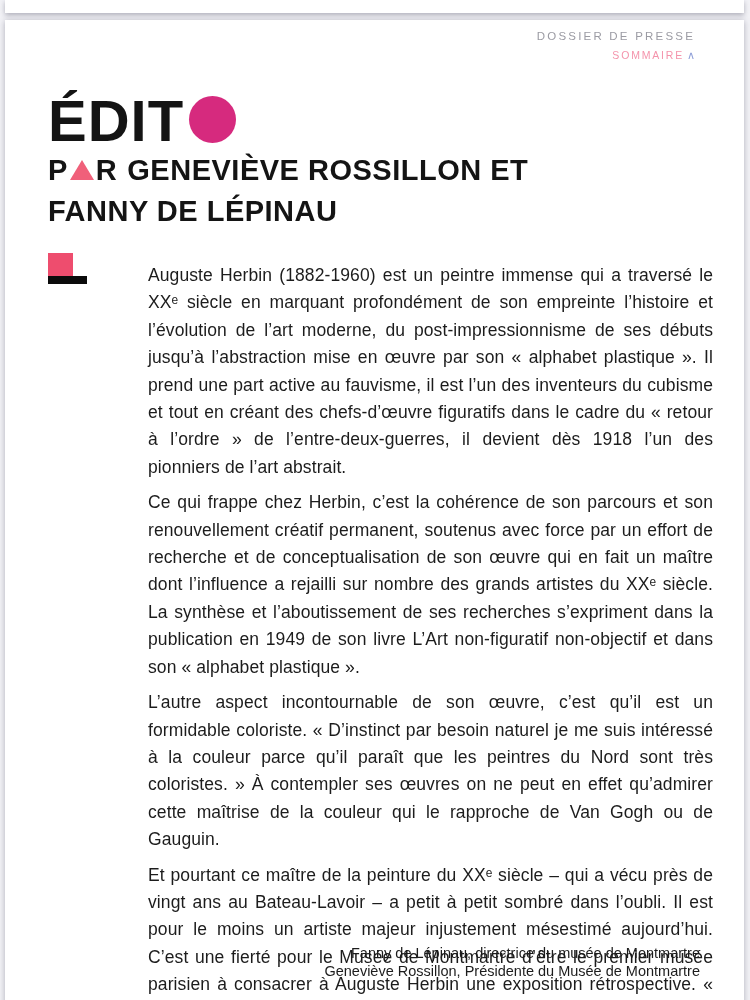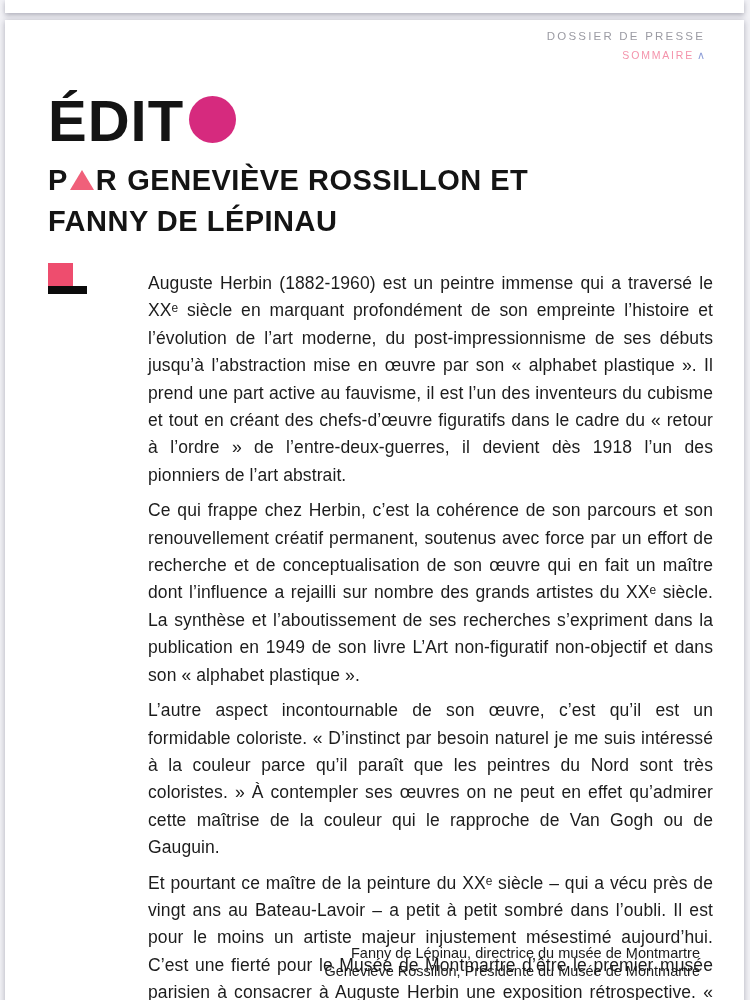--- a/index.html
+++ b/index.html
@@ -15,21 +15,21 @@
     background:#fff;
     box-shadow:0 2px 5px rgba(90,90,110,.45);
   }
   .page {
     position:absolute; left:5px; right:6px; top:20px; height:990px;
     background:#fff;
     box-shadow:0 1px 6px rgba(90,90,110,.45);
   }
   
   .hdr {
-    position:absolute; top:10px; right:39px; text-align:right;
+    position:absolute; top:10px; right:49px; text-align:right;
   }
   .doc-label {
     font-size:11.5px; letter-spacing:2.2px; color:var(--header-gray);
     font-weight:400;
   }
   .sommaire {
     margin-top:7px; font-size:10.5px; letter-spacing:1.8px;
     color:var(--sommaire-pink); text-decoration:none; display:inline-block;
     cursor:pointer;
     text-align:center;
@@ -39,40 +39,40 @@
   .title-block { position:absolute; left:43px; top:72px; color:#141414; }
   .title-row { display:flex; align-items:flex-start; }
   .title-text {
     font-size:58px; font-weight:800; letter-spacing:1px; line-height:1;
   }
   .title-circle {
     width:47px; height:47px; border-radius:50%;
     background:var(--magenta-circle); margin-left:5px; margin-top:4px;
   }
   .byline {
-    margin-top:10px; font-size:29px; font-weight:700; letter-spacing:.5px;
+    font-size:29px; font-weight:700; letter-spacing:.5px;
     line-height:1.4; color:#141414;
   }
   .tri {
     display:inline-block; width:0; height:0;
     border-left:12px solid transparent; border-right:12px solid transparent;
     border-bottom:20px solid var(--pink-triangle);
     margin:0 2px;
   }
   .byline .rest { margin-left:10px; }
   .logo-mark { margin-top:22px; }
   .logo-square { width:25px; height:23px; background:var(--pink-square); }
   .logo-bar { width:39px; height:8px; background:#0b0b0b; }
   
   .body-col {
     position:absolute; left:143px; top:242px; width:565px;
     font-size:17.5px; line-height:27.4px; text-align:justify;
     color:#1c1c1c; letter-spacing:.1px;
   }
-  .body-col p { margin-bottom:8px;margin-top:8px; }
+  .body-col p { margin-bottom:8px; }
   
   .signature {
     position:absolute; right:44px; top:924px; text-align:right;
     font-size:14.5px; line-height:18px; color:#1c1c1c;
   }
 </style>
 </head>
 <body>
 
 <div class="prev-page"></div>

